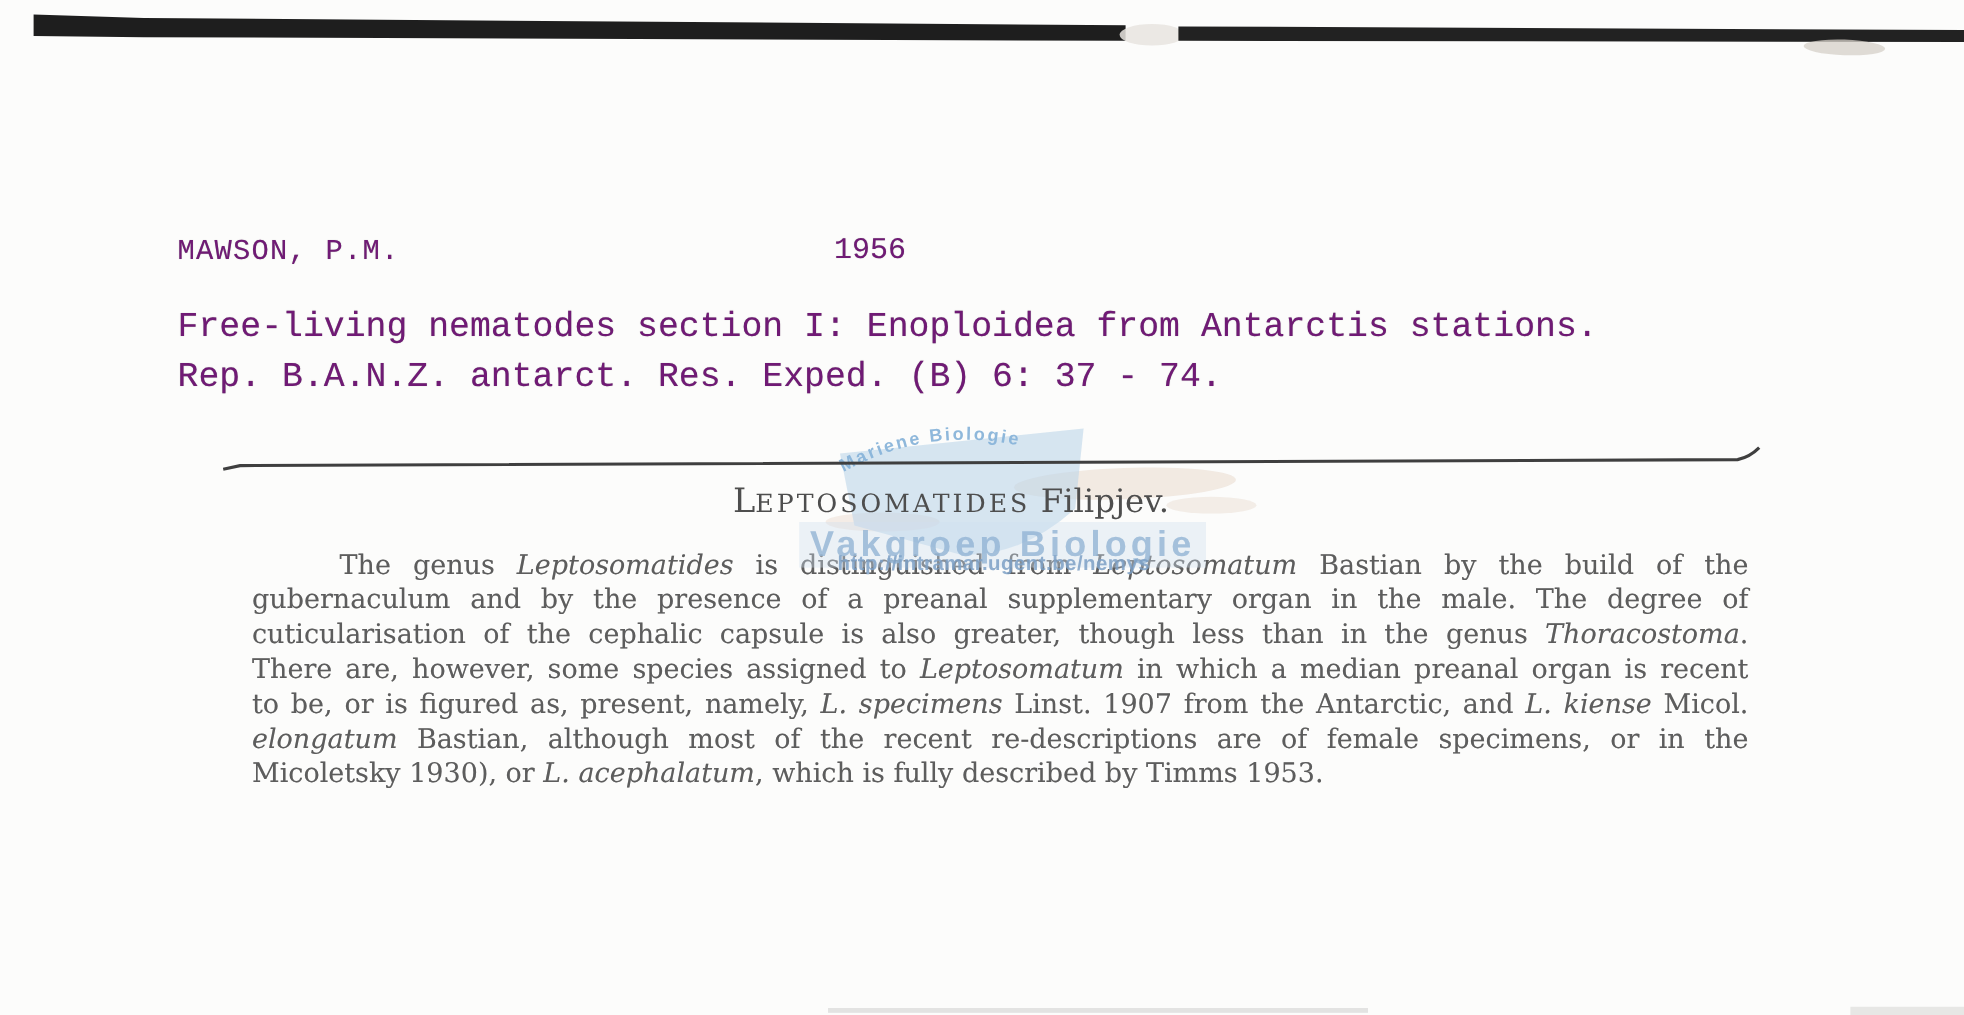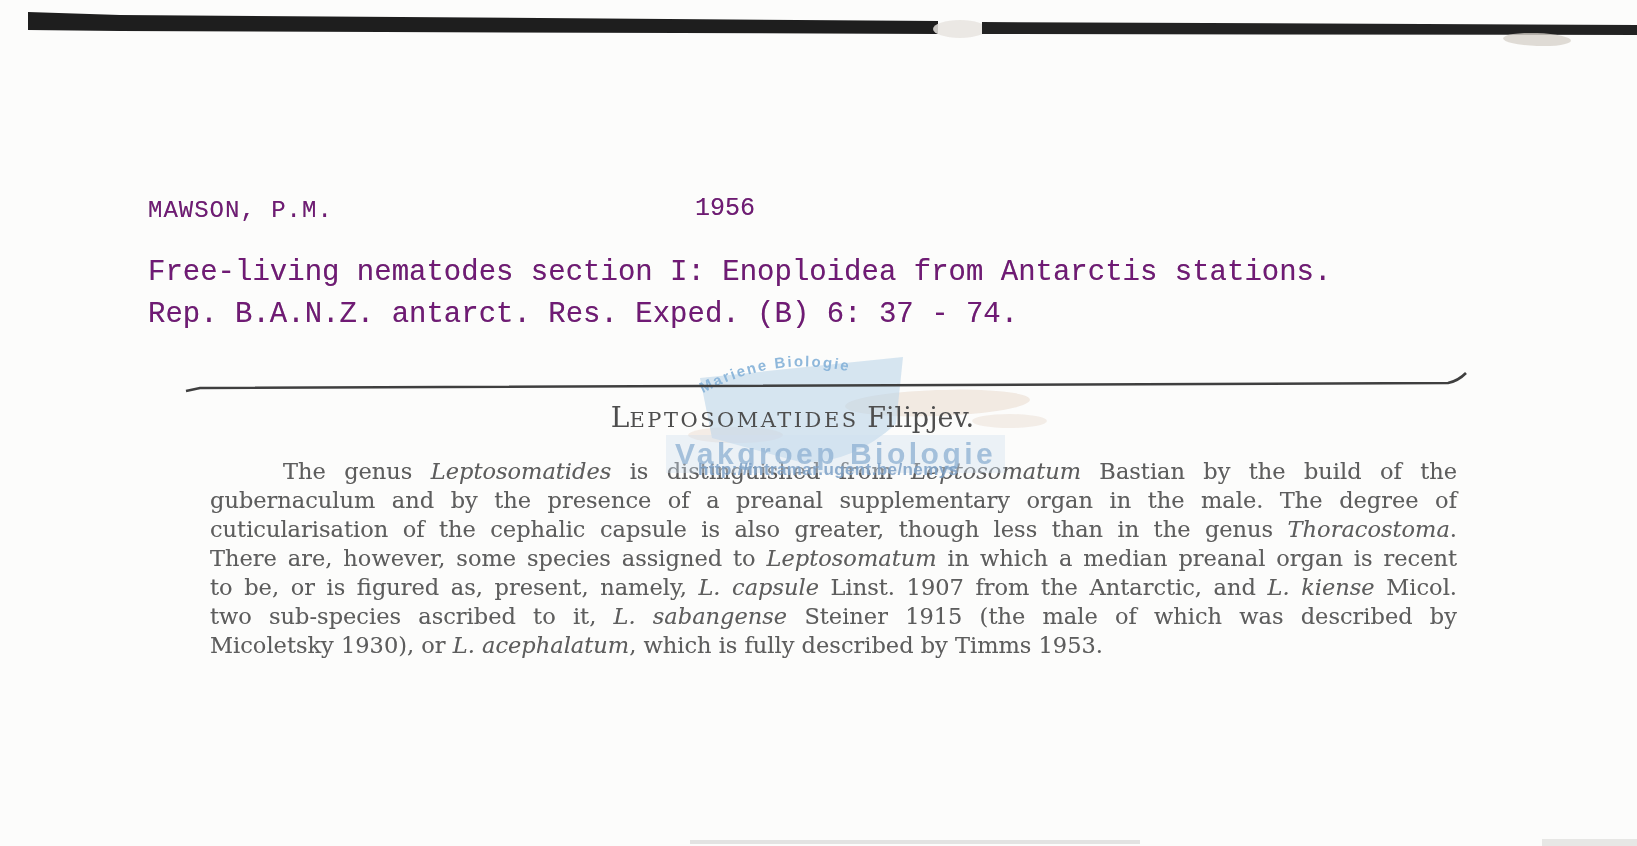--- a/index.html
+++ b/index.html
@@ -109,19 +109,19 @@
 
 <div id="heading">
   <span class="h-init">L</span><span class="h-caps">EPTOSOMATIDES</span><span class="h-rest"> Filipjev.</span>
 </div>
 
 <div id="para">
   <div class="pline first"><span>The genus </span><i>Leptosomatides</i><span> is distinguished from </span><i>Leptosomatum</i><span> Bastian by the build of the</span></div>
   <div class="pline"><span>gubernaculum and by the presence of a preanal supplementary organ in the male.  The degree of</span></div>
   <div class="pline"><span>cuticularisation of the cephalic capsule is also greater, though less than in the genus </span><i>Thoracostoma</i><span>.</span></div>
   <div class="pline"><span>There are, however, some species assigned to </span><i>Leptosomatum</i><span> in which a median preanal organ is recent</span></div>
-  <div class="pline"><span>to be, or is figured as, present, namely, </span><i>L. capsule</i><span> Linst. 1907 from the Antarctic, and </span><i>L. kiense</i><span> Micol.</span></div>
-  <div class="pline"><span>two sub-species ascribed to it, </span><i>L. sabangense</i><span> Steiner 1915 (the male of which was described by</span></div>
+  <div class="pline"><span>to be, or is figured as, present, namely, </span><i>L. specimens</i><span> Linst. 1907 from the Antarctic, and </span><i>L. kiense</i><span> Micol.</span></div>
+  <div class="pline"><i>elongatum</i><span> Bastian, although most of the recent re-descriptions are of female specimens, or in the</span></div>
   <div class="pline last"><span>Micoletsky 1930), or </span><i>L. acephalatum</i><span>, which is fully described by Timms 1953.</span></div>
 </div>
 
 <div class="bottom-mark1"></div>
 <div class="bottom-mark2"></div>
 
 </body></html>

